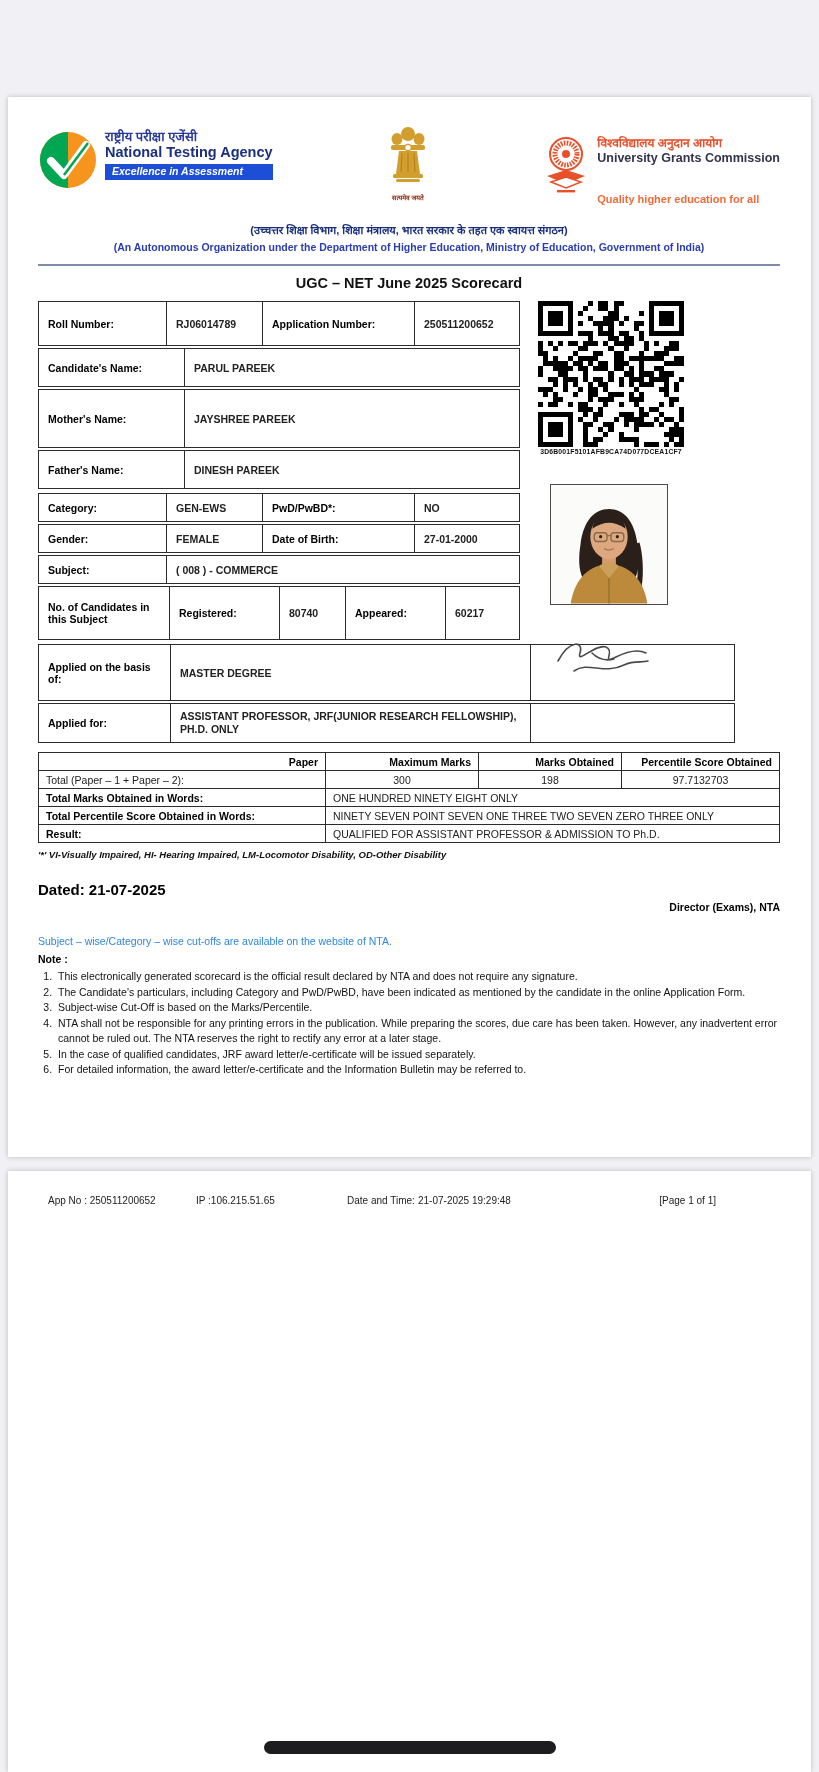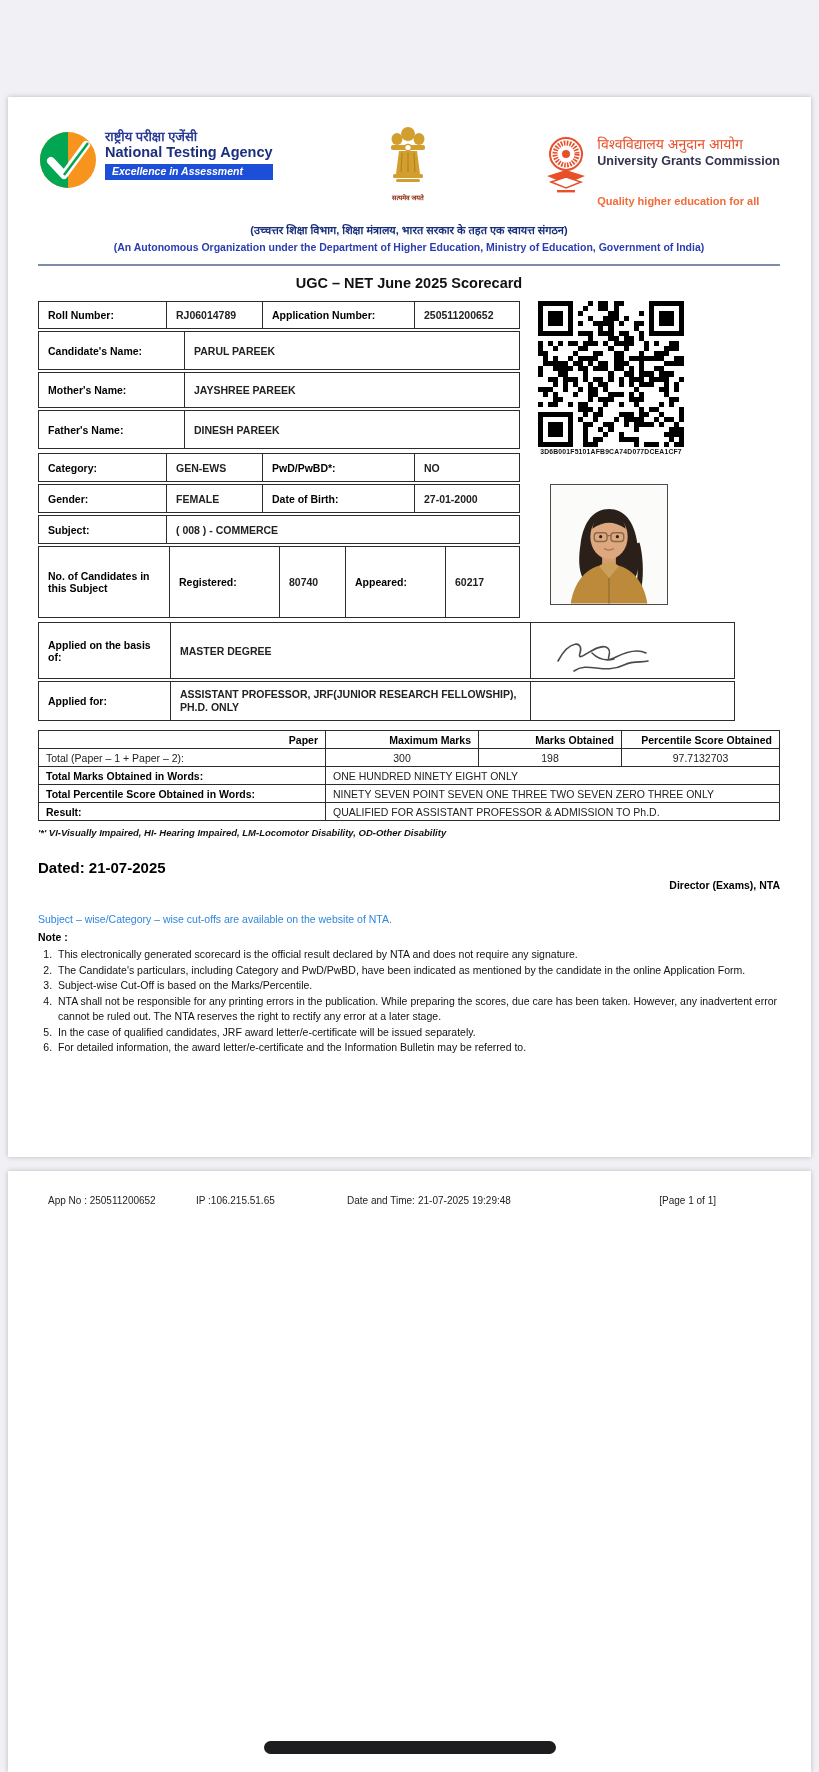--- a/index.html
+++ b/index.html
@@ -23,21 +23,21 @@
   .nta-group{display:flex;align-items:flex-start;gap:7px;}
   .nta-text{display:flex;flex-direction:column;line-height:1.05;}
   .nta-hindi{color:#2a3a97;font-weight:bold;font-size:13px;}
   .nta-eng{color:#1b2f7e;font-weight:bold;font-size:14.5px;margin-top:1px;}
   .nta-banner{background:#1d4ed8;color:#fff;font-weight:bold;font-style:italic;
     font-size:10.5px;padding:2px 7px 3px;margin-top:4px;display:inline-block;white-space:nowrap;}
   .emblem-group{display:flex;flex-direction:column;align-items:center;margin-top:-4px;}
   .emblem-caption{color:#8b2a0e;font-size:6.5px;margin-top:1px;font-weight:bold;}
   .ugc-group{display:flex;align-items:flex-start;gap:8px;margin-top:6px;}
   .ugc-text{display:flex;flex-direction:column;line-height:1.25;}
-  .ugc-hindi{color:#e8502a;font-weight:normal;font-size:14px;}
+  .ugc-hindi{color:#e8502a;font-weight:bold;font-size:12px;}
   .ugc-eng{color:#33334d;font-weight:bold;font-size:12.5px;}
   .ugc-tag{color:#f26b3a;font-weight:bold;font-size:11px;margin-top:26px;}
   .org-line1{text-align:center;color:#1a2f7c;font-weight:bold;font-size:11px;margin-top:16px;}
   .org-line2{text-align:center;color:#2b3db1;font-weight:bold;font-size:10.5px;margin-top:4px;}
   .divider{border:0;border-top:2px solid #7d8ca8;margin:11px 0 0;}
   .doc-title{text-align:center;font-weight:bold;font-size:14.5px;color:#111;margin-top:9px;}
 
   
   .info{position:relative;width:742px;margin-top:10px;}
   .irow{display:flex;border:1.6px solid #2c2c2c;margin-bottom:2px;align-items:stretch;box-sizing:border-box;width:482px;}
@@ -141,33 +141,33 @@
     </div>
   </div>
 
   <div class="org-line1">(उच्चत्तर शिक्षा विभाग, शिक्षा मंत्रालय, भारत सरकार के तहत एक स्वायत्त संगठन)</div>
   <div class="org-line2">(An Autonomous Organization under the Department of Higher Education, Ministry of Education, Government of India)</div>
   <hr class="divider">
   <div class="doc-title">UGC – NET June 2025 Scorecard</div>
 
   <div class="info">
 
-    <div class="irow" style="height:28px">
+    <div class="irow" style="height:45px">
       <div class="icell lbl" style="width:127px">Roll Number:</div>
       <div class="icell val" style="width:96px">RJ06014789</div>
       <div class="icell lbl" style="width:152px">Application Number:</div>
       <div class="icell val" style="flex:1">250511200652</div>
     </div>
 
     <div class="irow" style="height:39px">
       <div class="icell lbl" style="width:145px">Candidate's Name:</div>
       <div class="icell val" style="flex:1">PARUL PAREEK</div>
     </div>
 
-    <div class="irow" style="height:36px">
+    <div class="irow" style="height:59px">
       <div class="icell lbl" style="width:145px">Mother's Name:</div>
       <div class="icell val" style="flex:1">JAYSHREE PAREEK</div>
     </div>
 
     <div class="irow gap4" style="height:39px">
       <div class="icell lbl" style="width:145px">Father's Name:</div>
       <div class="icell val" style="flex:1">DINESH PAREEK</div>
     </div>
 
     <div class="irow" style="height:29px">
@@ -182,21 +182,21 @@
       <div class="icell val" style="width:96px">FEMALE</div>
       <div class="icell lbl" style="width:152px">Date of Birth:</div>
       <div class="icell val" style="flex:1">27-01-2000</div>
     </div>
 
     <div class="irow" style="height:29px">
       <div class="icell lbl" style="width:127px">Subject:</div>
       <div class="icell val" style="flex:1">( 008 ) - COMMERCE</div>
     </div>
 
-    <div class="irow gap4" style="height:72px">
+    <div class="irow gap4" style="height:54px">
       <div class="icell lbl" style="width:130px">No. of Candidates in this Subject</div>
       <div class="icell lbl" style="width:110px">Registered:</div>
       <div class="icell val" style="width:66px">80740</div>
       <div class="icell lbl" style="width:100px">Appeared:</div>
       <div class="icell val" style="flex:1">60217</div>
     </div>
 
     <div class="irow wide" style="height:57px">
       <div class="icell lbl" style="width:131px">Applied on the basis of:</div>
       <div class="icell val" style="width:360px">MASTER DEGREE</div>

